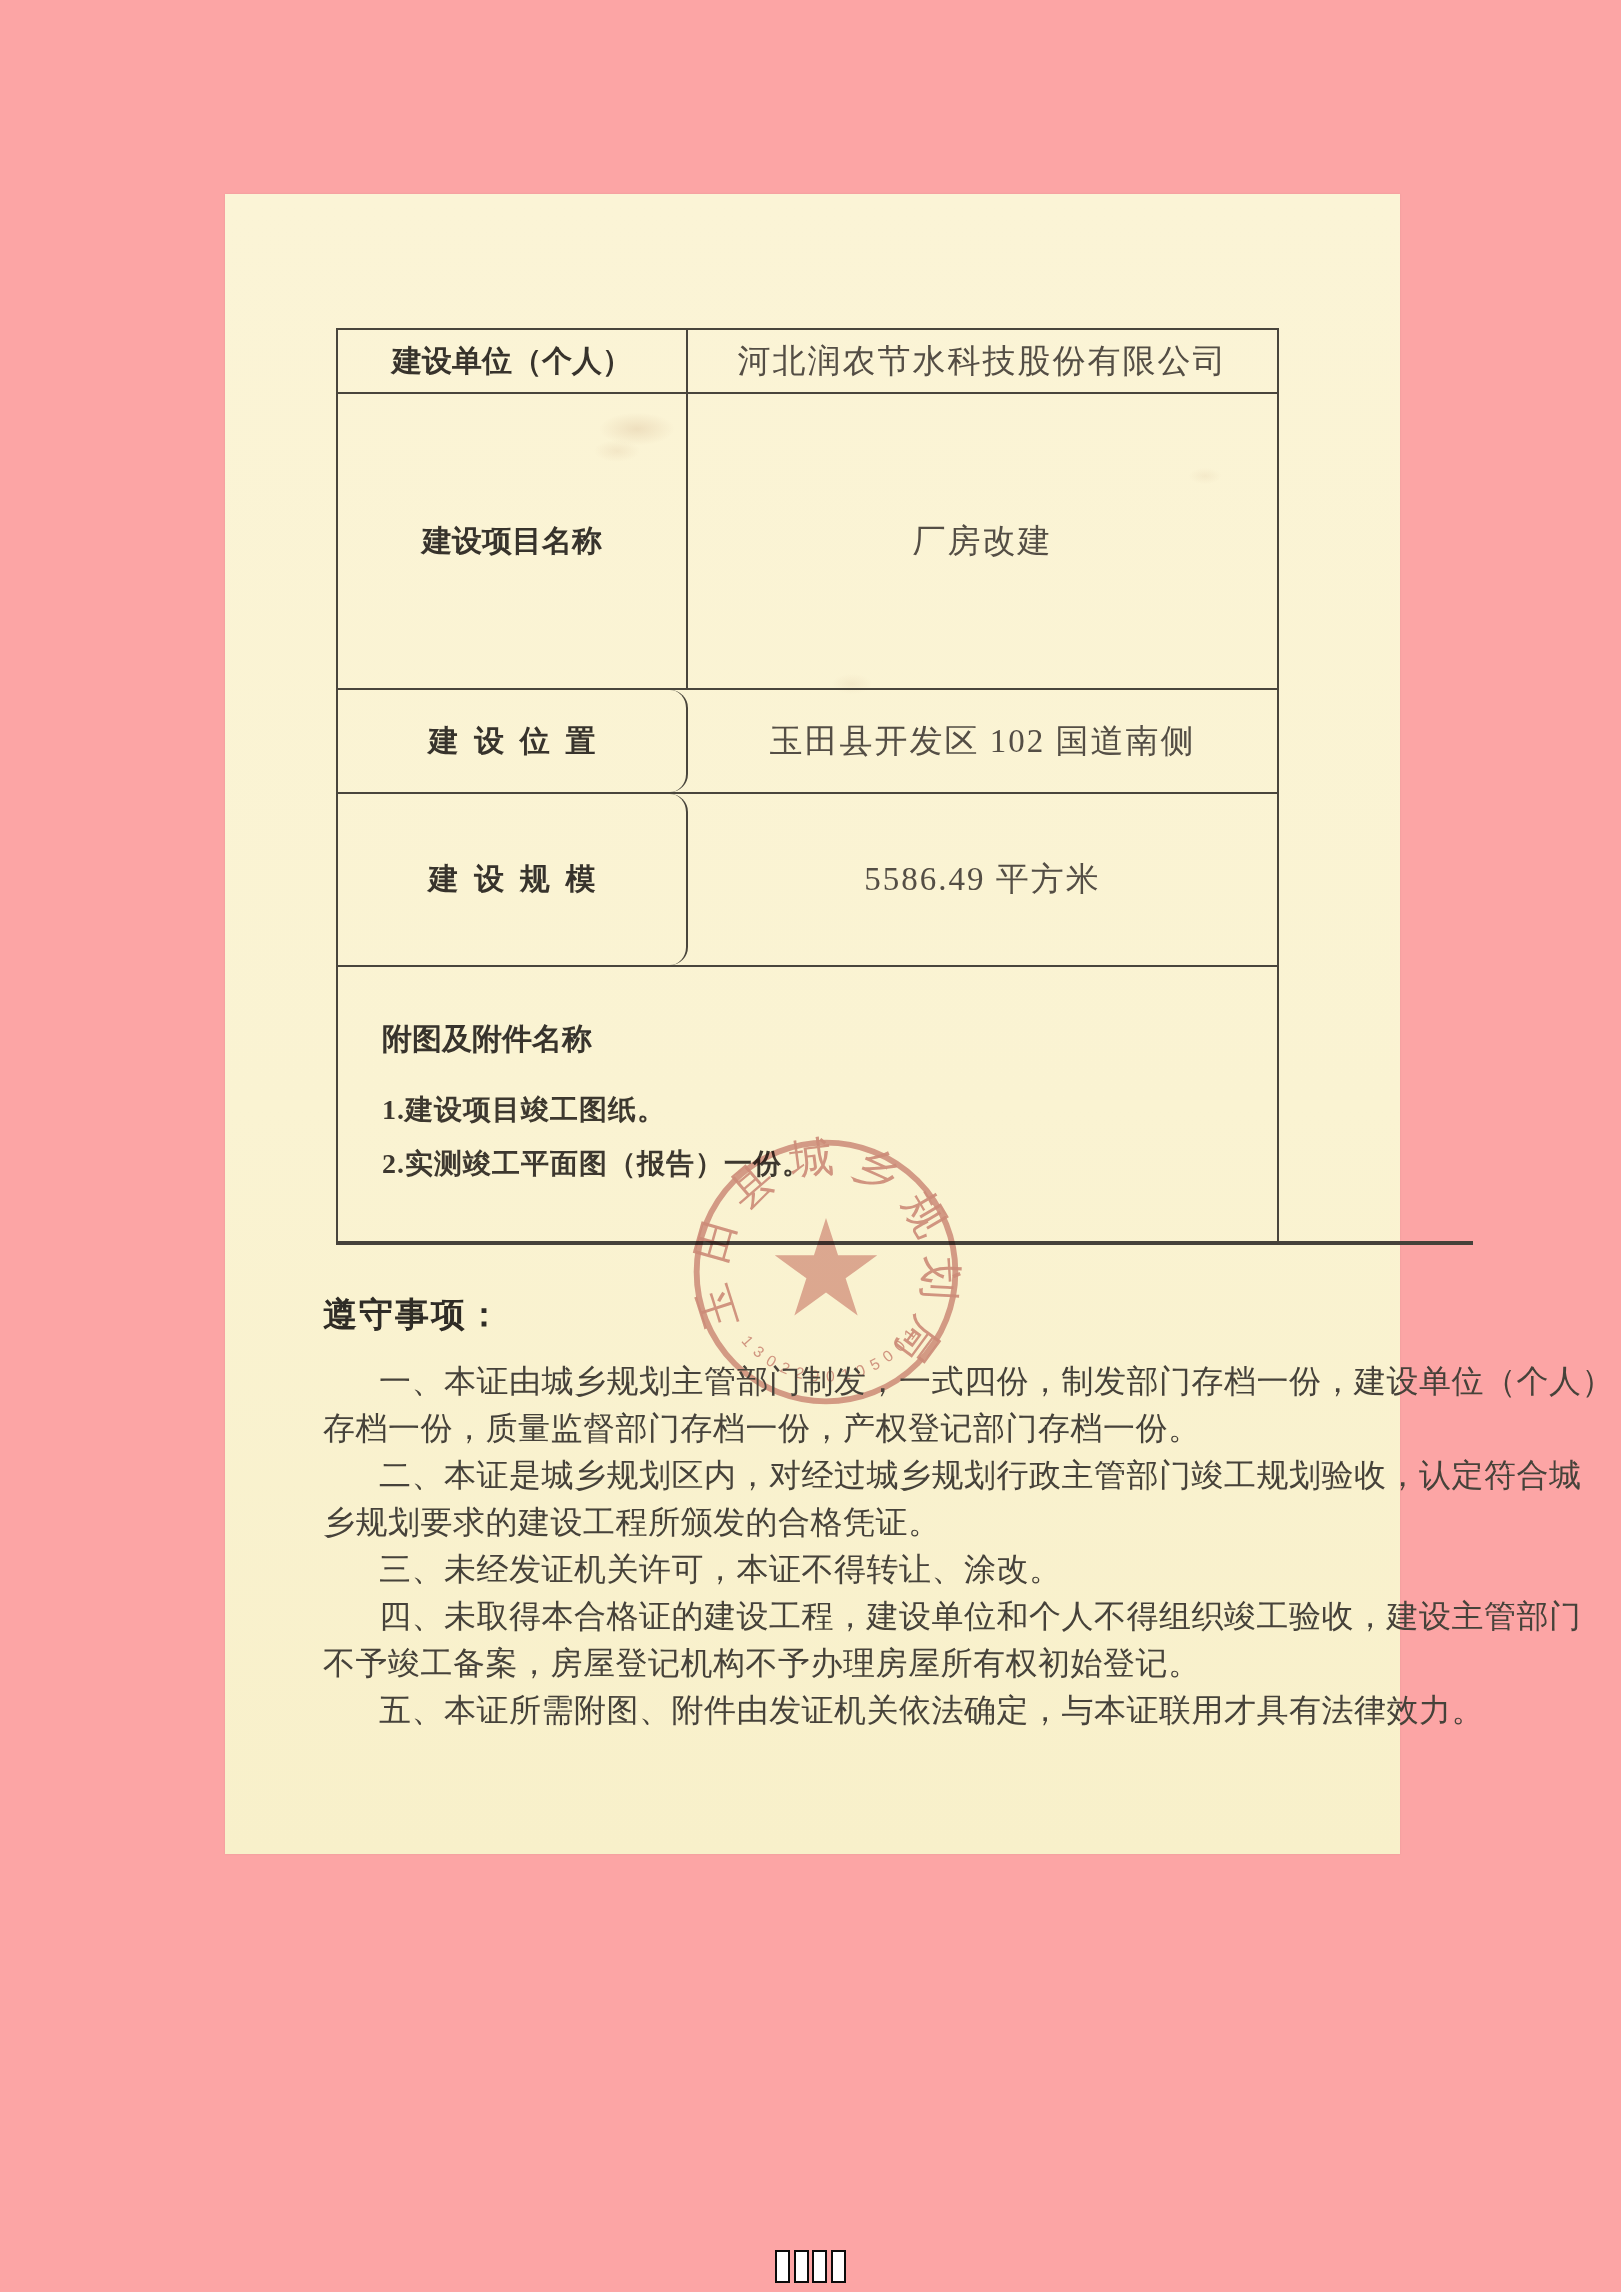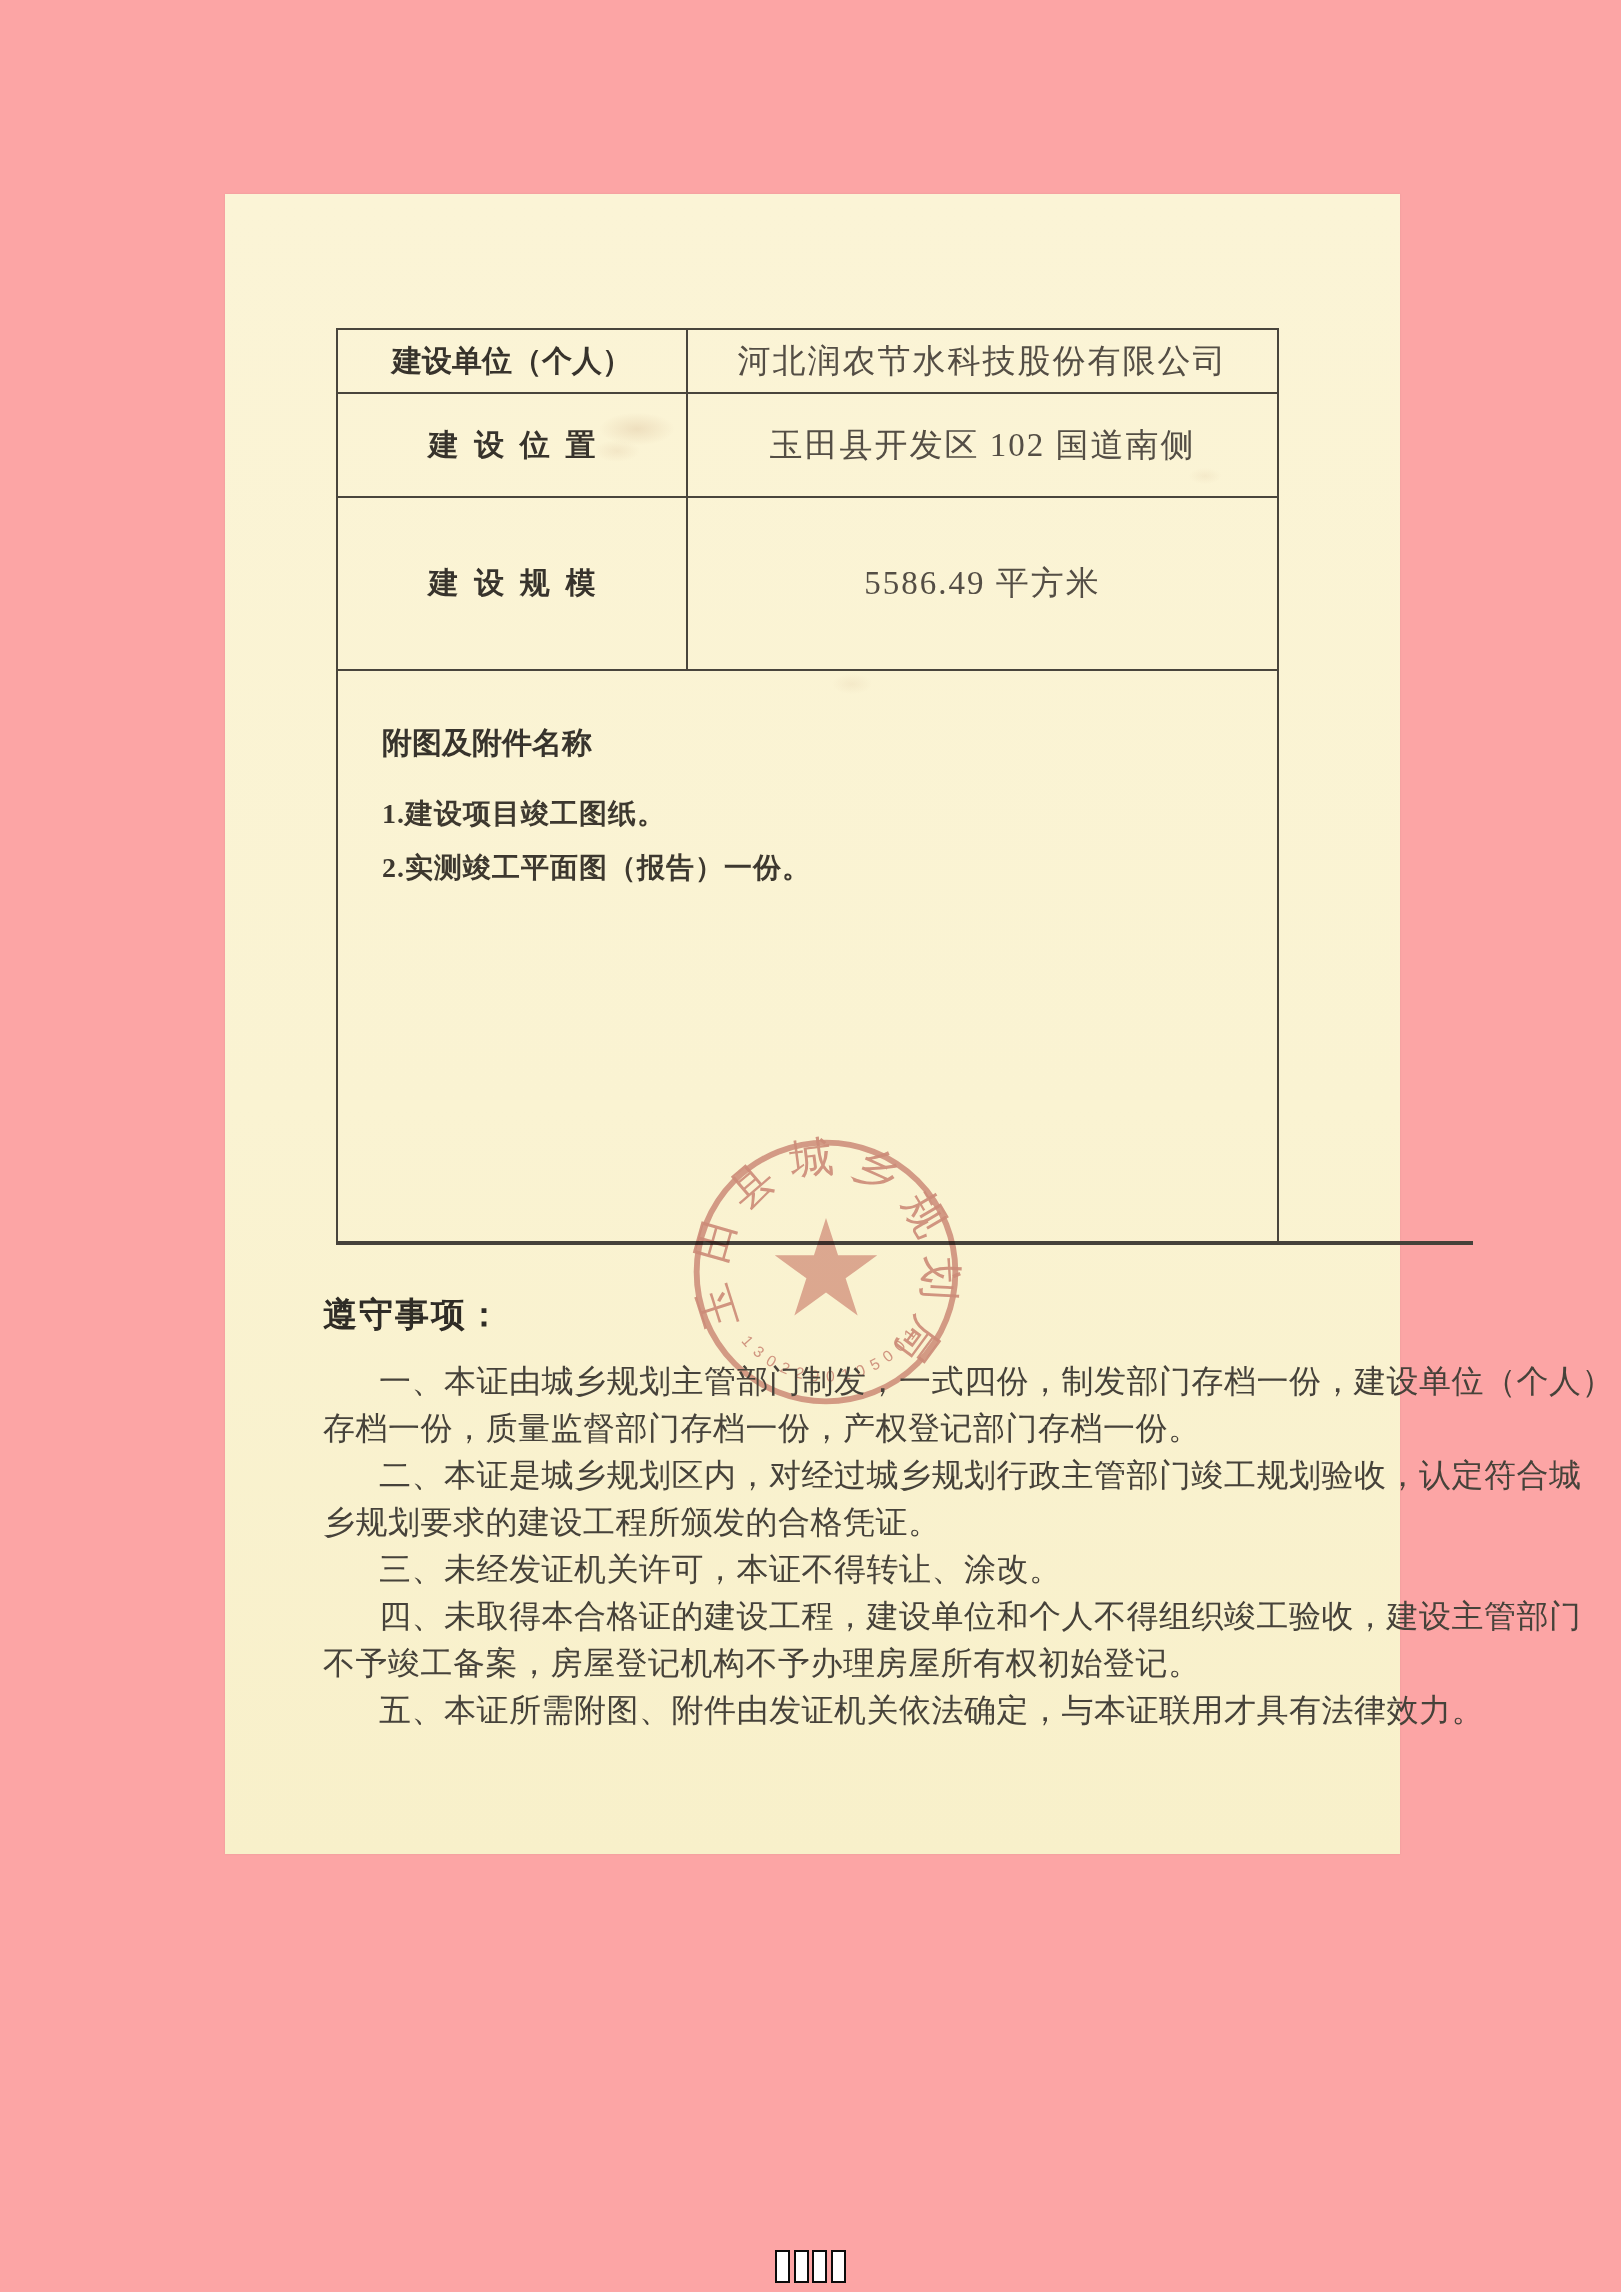--- a/index.html
+++ b/index.html
@@ -30,21 +30,21 @@
   .r1{height:64px;}
   .r2{height:296px;}
   .r3{height:104px;}
   .r4{height:173px;}
   .cl,.cv{display:flex;align-items:center;justify-content:center;box-sizing:border-box;}
   .cl{
     width:350px;border-right:2px solid #49453c;
     font-family:"Liberation Sans","DejaVu Sans",sans-serif;
     font-weight:bold;font-size:30px;color:#37332c;
   }
-  .cl.sp{letter-spacing:15.7px;text-indent:15.7px;}
+  .cl.sp{letter-spacing:15.7px;text-indent:15.7px;border-radius:18px;}
   .cv{flex:1;font-size:33px;color:#544e45;letter-spacing:2px;}
   .r5{box-sizing:border-box;padding:15.7px 0 0 44px;margin-top:36px;}
   .att-header{
     font-family:"Liberation Sans","DejaVu Sans",sans-serif;
     font-weight:bold;font-size:30px;color:#37332c;
   }
   .att-item{font-weight:bold;font-size:28px;color:#3d382f;letter-spacing:1px;}
   .att-item.first{margin-top:31px;}
   .att-item.second{margin-top:16.7px;}
   
@@ -72,20 +72,24 @@
 <body>
 
 <div class="page">
 
   <div class="sheet"></div>
 
   <div class="table">
     <div class="trow r1">
       <div class="cl">建设单位（个人）</div>
       <div class="cv">河北润农节水科技股份有限公司</div>
+    </div>
+    <div class="trow r2">
+      <div class="cl">建设项目名称</div>
+      <div class="cv">厂房改建</div>
     </div>
     <div class="trow r3">
       <div class="cl sp">建设位置</div>
       <div class="cv">玉田县开发区 102 国道南侧</div>
     </div>
     <div class="trow r4">
       <div class="cl sp">建设规模</div>
       <div class="cv">5586.49 平方米</div>
     </div>
     <div class="r5">

